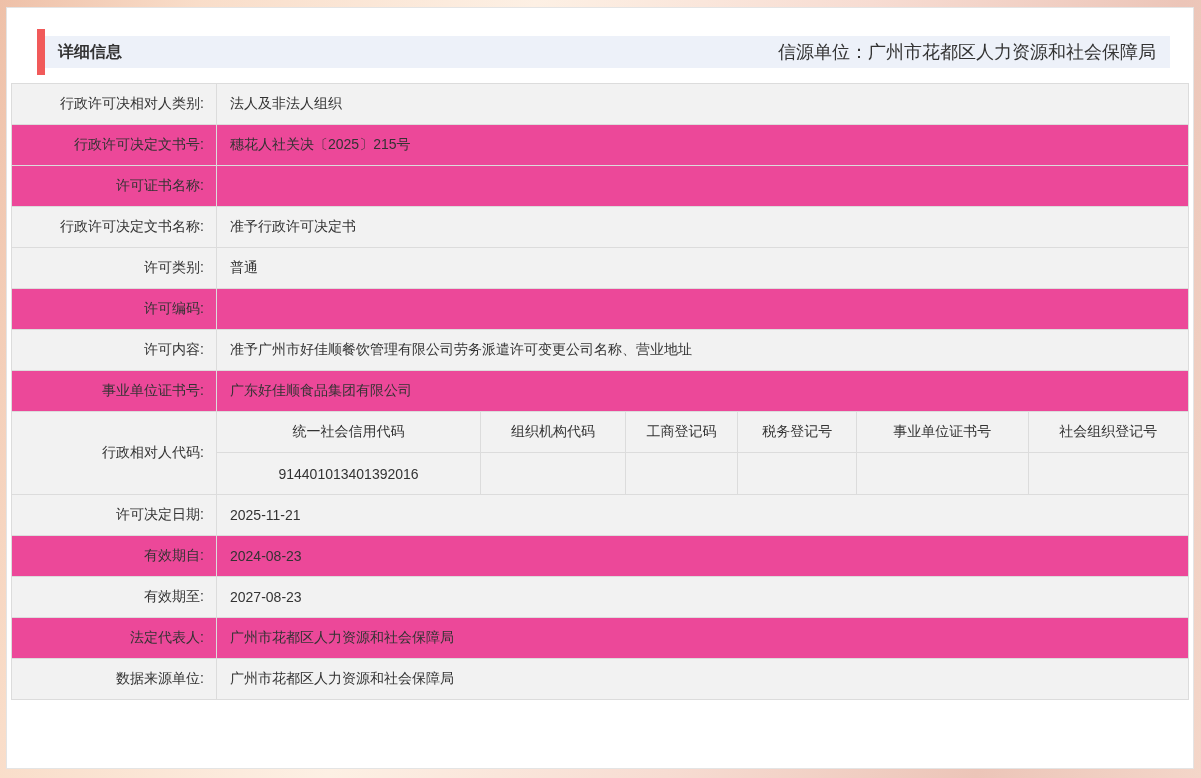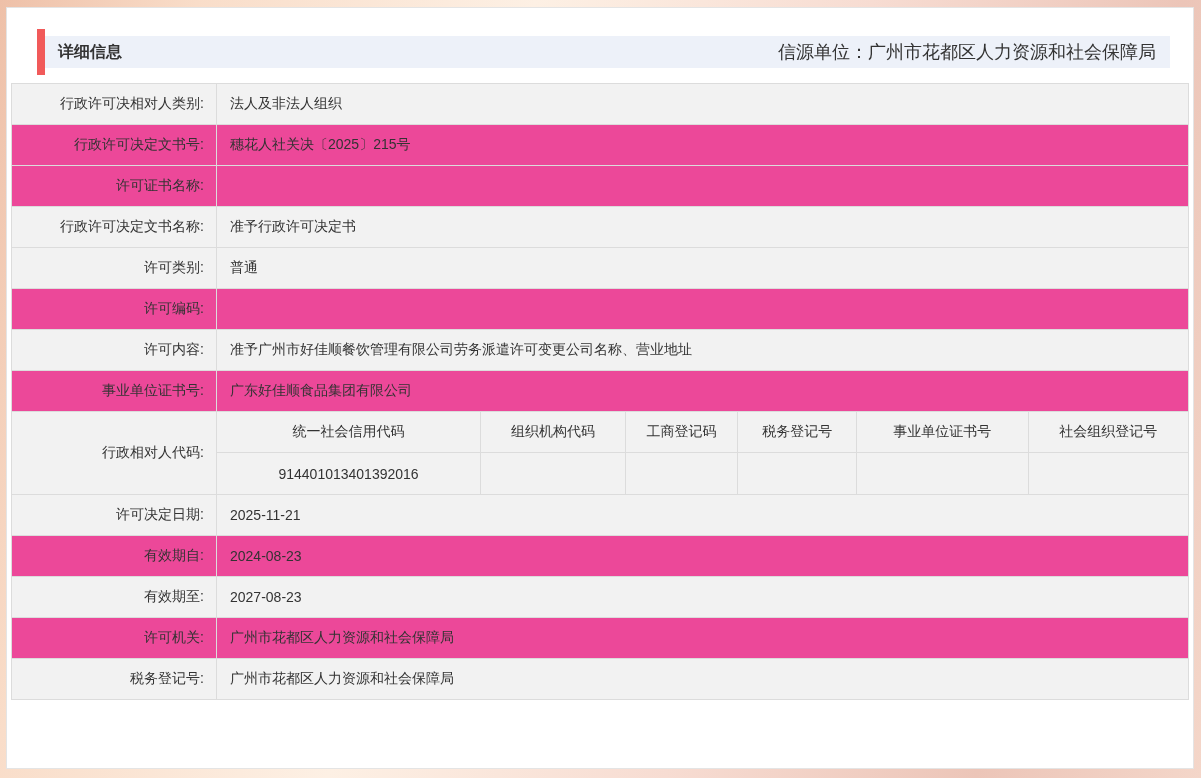--- a/index.html
+++ b/index.html
@@ -131,22 +131,22 @@
     </div>
     <div class="row">
       <div class="cell-label">有效期自:</div>
       <div class="cell-value">2024-08-23</div>
     </div>
     <div class="row alt">
       <div class="cell-label">有效期至:</div>
       <div class="cell-value">2027-08-23</div>
     </div>
     <div class="row">
-      <div class="cell-label">许可机关:</div>
+      <div class="cell-label">法定代表人:</div>
       <div class="cell-value">广州市花都区人力资源和社会保障局</div>
     </div>
     <div class="row alt">
-      <div class="cell-label">税务登记号:</div>
+      <div class="cell-label">数据来源单位:</div>
       <div class="cell-value">广州市花都区人力资源和社会保障局</div>
     </div>
 
   </div>
 </div>
 
 </body></html>

